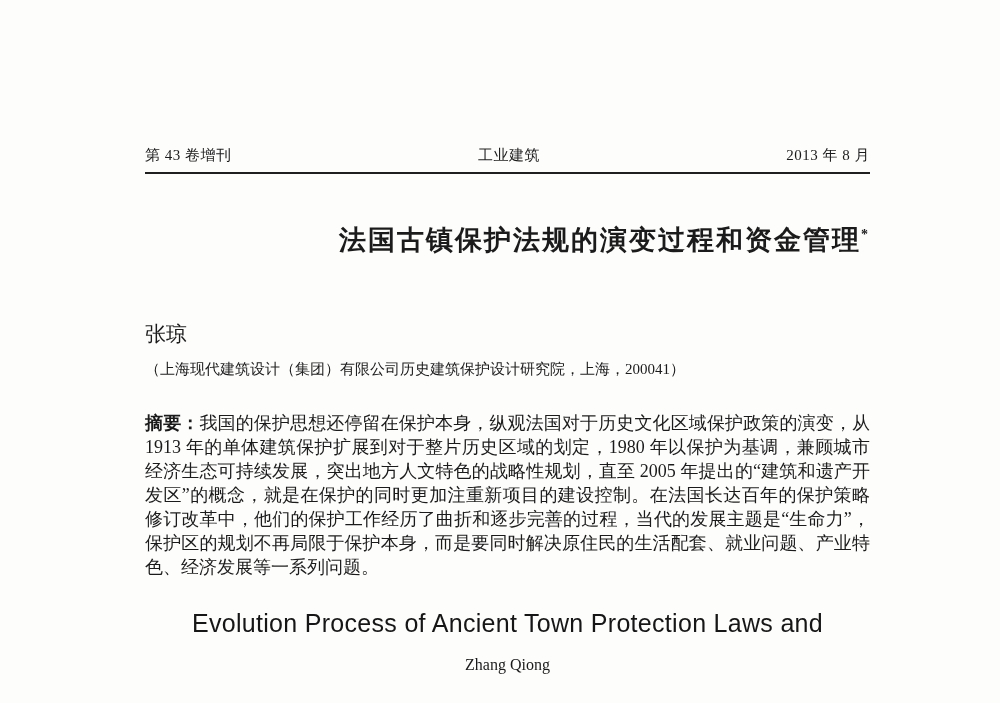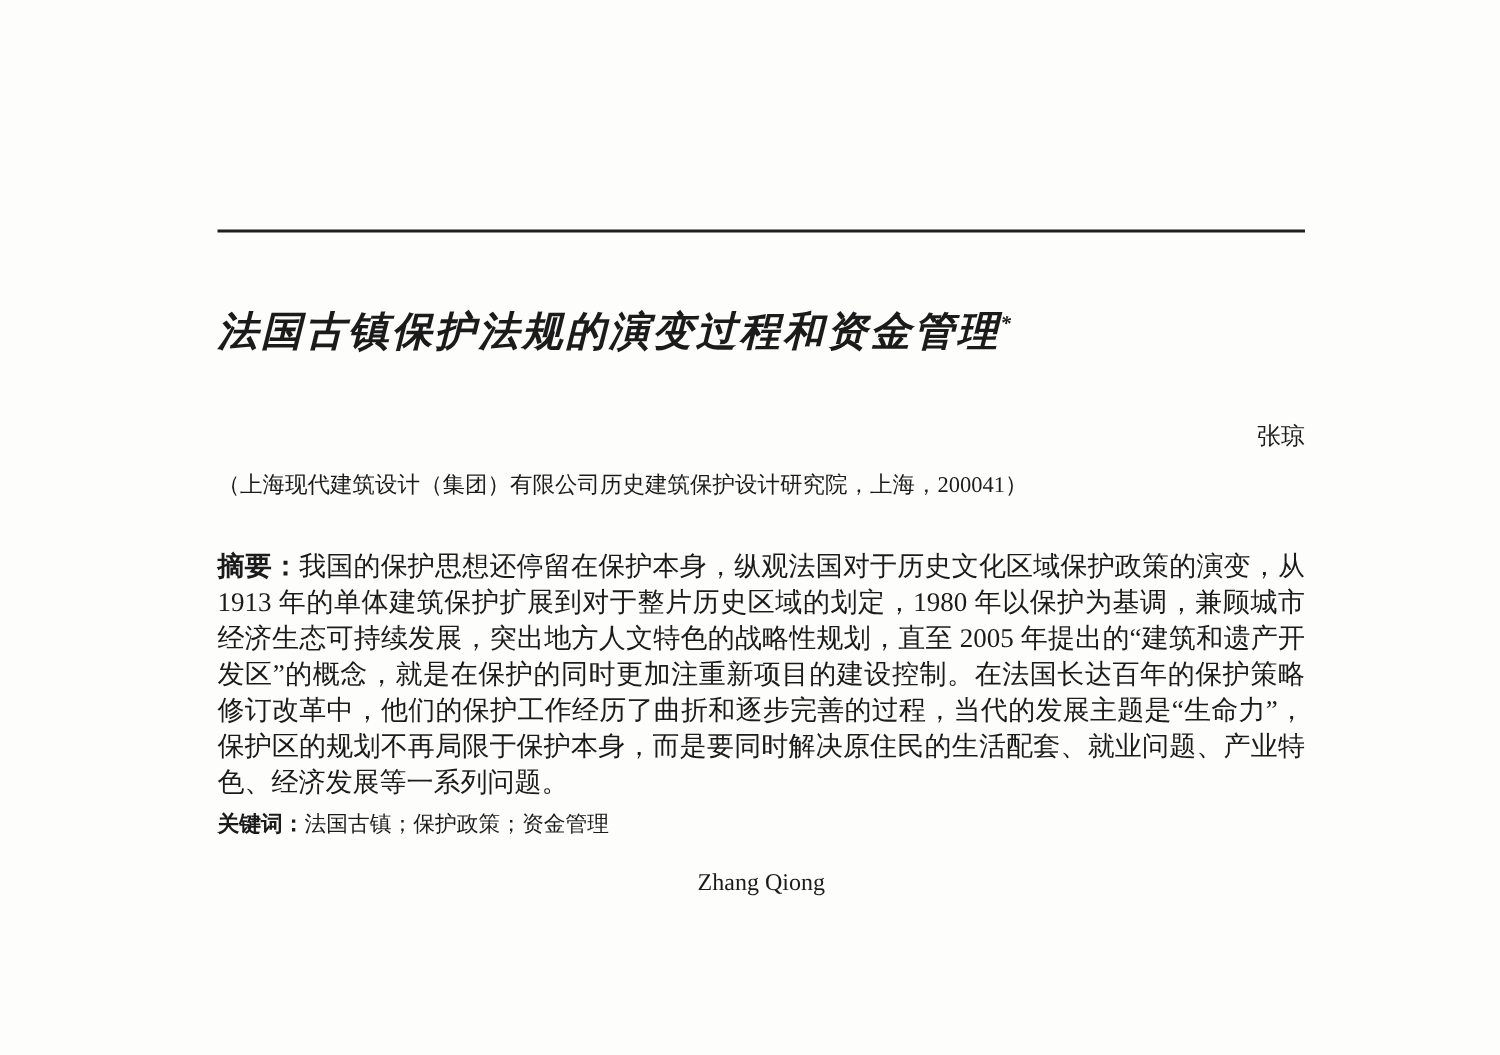--- a/index.html
+++ b/index.html
@@ -26,34 +26,33 @@
     align-items: baseline;
     font-size: 15px;
     letter-spacing: 0.5px;
   }
   .header-rule {
     margin-top: 7px;
     border-bottom: 2px solid #1f1f1f;
   }
   .title {
     margin: 48px 0 0 0;
-    text-align: left;
+    text-align: right;
     font-size: 27px;
     font-weight: 700;
     letter-spacing: 2px;
-    font-style: italic;
   }
   .title sup {
     font-size: 14px;
     font-weight: 700;
   }
   .author {
-    margin-top: 42px;
-    text-align: right;
-    font-size: 16px;
+    margin-top: 62px;
+    text-align: left;
+    font-size: 21px;
   }
   .affiliation {
     margin-top: 12px;
     text-align: left;
     font-size: 15px;
   }
   .abstract {
     margin: 32px 0 0 0;
     font-size: 18px;
     line-height: 24px;
@@ -85,30 +84,35 @@
     margin-top: 18px;
     text-align: center;
     font-size: 16px;
   }
 </style>
 </head>
 <body>
 
 <div class="page">
 
+  <header class="journal-header">
+    <span>第 43 卷增刊</span>
+    <span>工业建筑</span>
+    <span>2013 年 8 月</span>
+  </header>
 
   <div class="header-rule"></div>
 
   <h1 class="title"><span>法国古镇保护法规的演变过程和资金管理</span><sup>*</sup></h1>
 
   <div class="author">张琼</div>
 
   <div class="affiliation">（上海现代建筑设计（集团）有限公司历史建筑保护设计研究院，上海，200041）</div>
 
   <p class="abstract"><b>摘要：</b><span>我国的保护思想还停留在保护本身，纵观法国对于历史文化区域保护政策的演变，从 1913 年的单体建筑保护扩展到对于整片历史区域的划定，1980 年以保护为基调，兼顾城市经济生态可持续发展，突出地方人文特色的战略性规划，直至 2005 年提出的“建筑和遗产开发区”的概念，就是在保护的同时更加注重新项目的建设控制。在法国长达百年的保护策略修订改革中，他们的保护工作经历了曲折和逐步完善的过程，当代的发展主题是“生命力”，保护区的规划不再局限于保护本身，而是要同时解决原住民的生活配套、就业问题、产业特色、经济发展等一系列问题。</span></p>
 
-  <p class="keywords"><b>关键词：</b><span>法国古镇；保护政策；资金管理</span></p>
 
+  <div class="en-title first">Evolution Process of Ancient Town Protection Laws and</div>
 
 
   <div class="en-author">Zhang Qiong</div>
 
 </div>
 
 </body></html>

